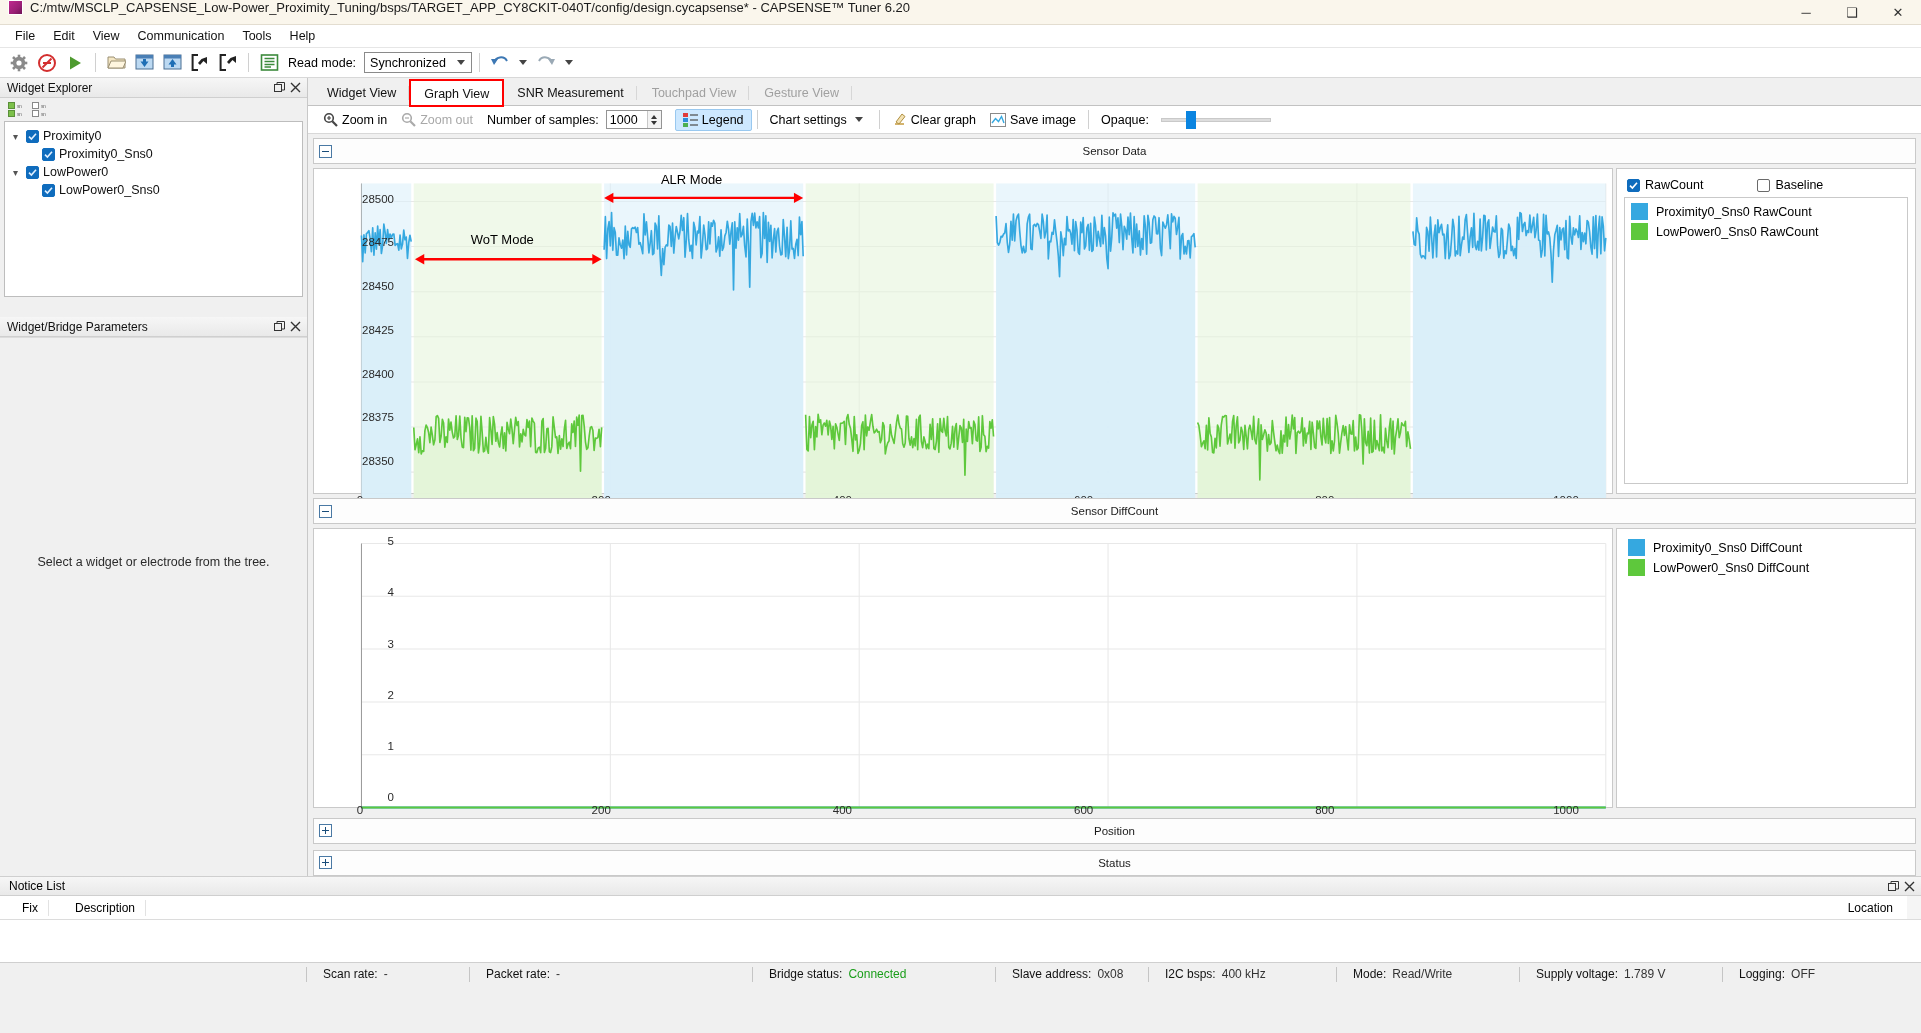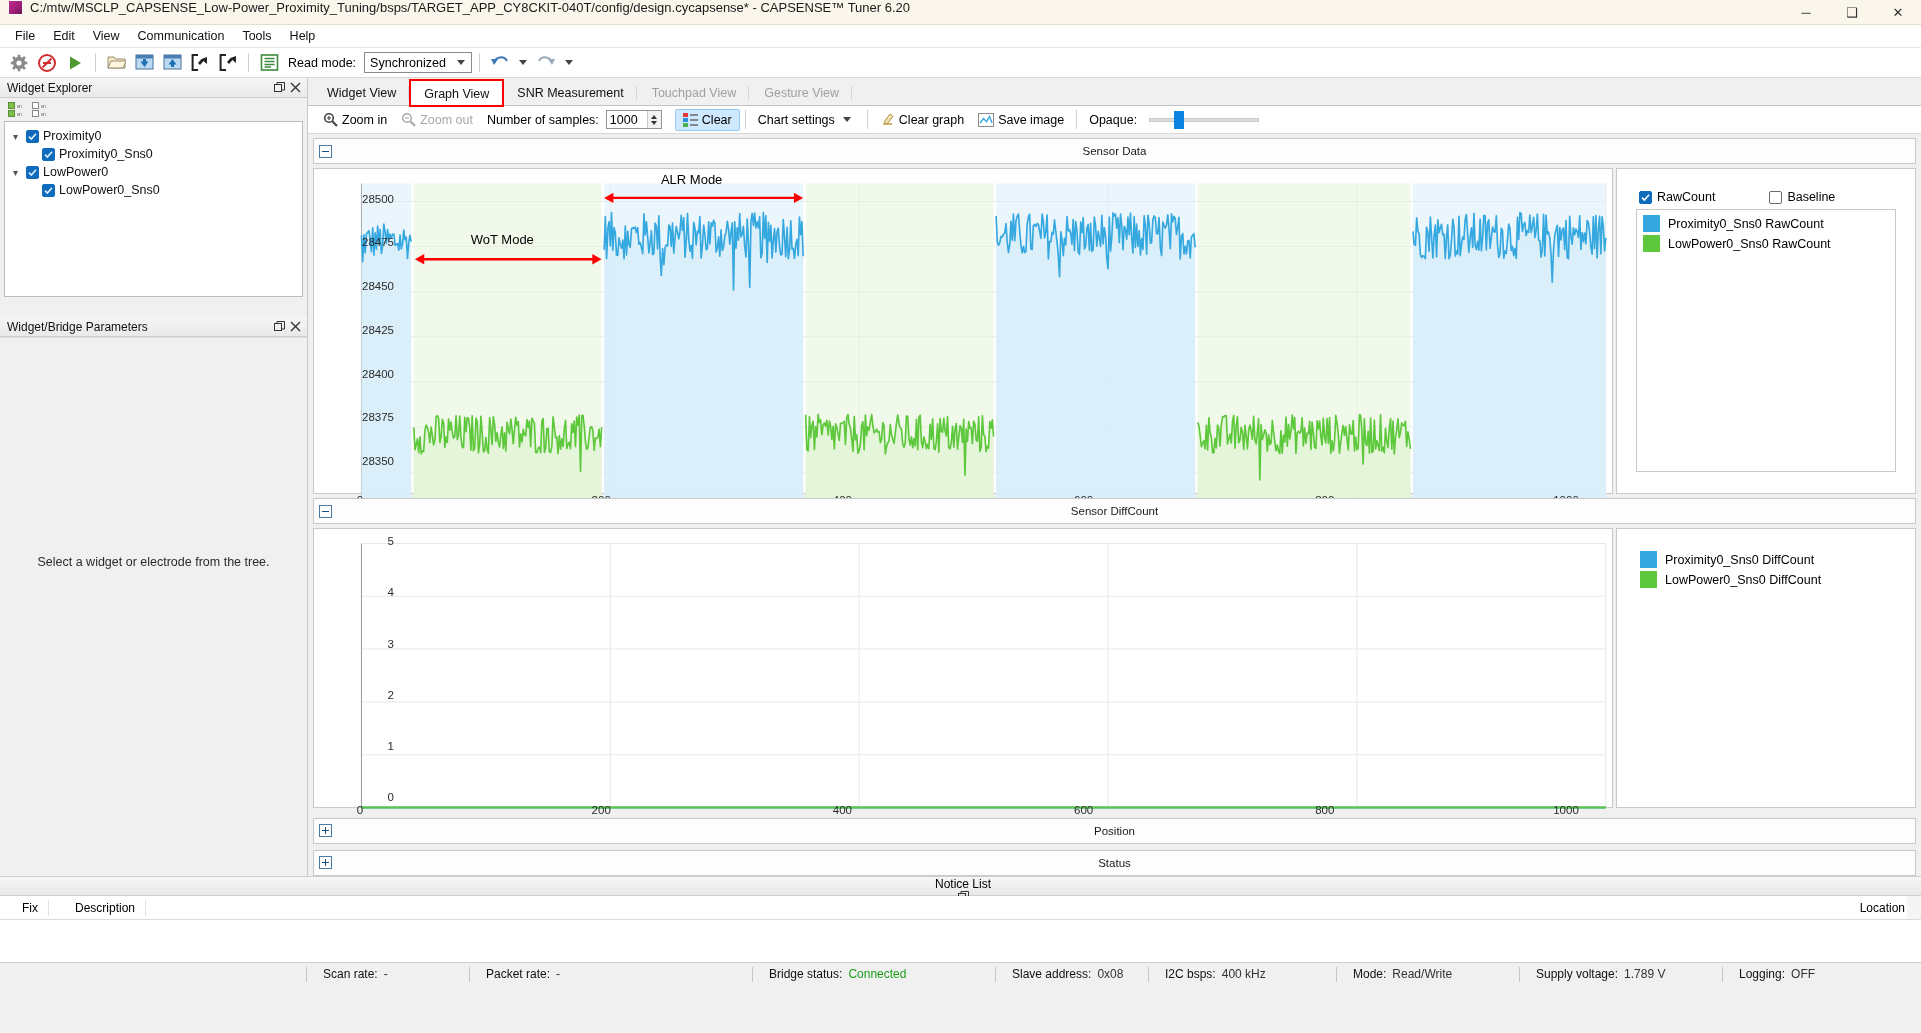--- a/index.html
+++ b/index.html
@@ -103,21 +103,21 @@
     height:28px; background:#fdfdfd; border:1px solid #c9c9c9; display:flex; align-items:center;
     position:relative; font-size:11.5px; color:#1a1a1a;
   }
   .section-bar .stitle { position:absolute; left:0; right:0; text-align:center; }
   .expander { width:13px; height:13px; border:1px solid #4a79a4; background:#fff; margin-left:5px;
               display:flex; align-items:center; justify-content:center; position:relative; z-index:2; }
   .expander::before { content:""; position:absolute; width:7px; height:1px; background:#1a4d7a; }
   .expander.plus::after { content:""; position:absolute; width:1px; height:7px; background:#1a4d7a; }
   .chart-row { display:flex; gap:3px; }
   .chart-box { background:#fff; border:1px solid #c9c9c9; position:relative; }
-  .legend-box { width:300px; flex:none; background:#fff; border:1px solid #c9c9c9; padding:16px; }
+  .legend-box { width:300px; flex:none; background:#fff; border:1px solid #c9c9c9; padding:4px; }
   .legend-head { display:flex; align-items:center; height:24px; padding:0 6px; gap:6px; font-size:12.5px;}
   .lh-item { display:flex; align-items:center; gap:5px; }
   .cbx2 { width:13px;height:13px;border:1px solid #6a6a6a;background:#fff;border-radius:2px;
           display:flex;align-items:center;justify-content:center;flex:none; }
   .cbx2.on { background:#0f6cbd; border-color:#0f6cbd; }
   .legend-list { margin:0 3px 3px 3px; border:1px solid #c9c9c9; height:calc(100% - 29px);
                  padding:5px 6px; display:flex; flex-direction:column; gap:3px; }
   .legend-list.plain { border:none; margin:0; padding:6px 7px; height:auto; }
   .lg-row { display:flex; align-items:center; gap:8px; font-size:12.5px; }
   .sw { width:17px; height:17px; flex:none; }
@@ -130,21 +130,21 @@
                align-items:center; font-size:12px;gap:6px; }
   .sb-cell { display:flex; align-items:center; gap:6px; padding:0 10px; height:100%; }
   .sb-div { width:1px; height:15px; background:#c5c5c5; }
   .sb-key { color:#111; }
   .sb-val { color:#333; }
   .sb-val.ok { color:#1a9e1a; }
   
   .notice { height:auto; background:#f0f0f0; }
   .notice-head { height:20px; background:linear-gradient(#f6f6f6,#e9e9e9); border-top:1px solid #cfcfcf;
                  border-bottom:1px solid #cfcfcf; display:flex; align-items:center;
-                 padding:0 4px 0 9px; font-size:12px;flex-direction:column; }
+                 padding:0 4px 0 9px; font-size:12px; }
   .notice-cols { height:24px; background:#fff; border-bottom:1px solid #dcdcdc; display:flex;
                  align-items:center; font-size:12px; padding-left:12px; gap:16px; position:relative; }
   .ncol { padding:0 10px; border-right:1px solid #e2e2e2; height:16px; display:flex; align-items:center; }
   .notice-body { height:42px; background:#fff; }
   .scroll-v { position:absolute; right:0; top:0; bottom:0; width:14px; background:#f5f5f5; }
 </style>
 </head>
 <body>
 
 <div class="titlebar">
@@ -414,21 +414,21 @@
         <svg width="15" height="14" viewBox="0 0 15 14">
             <rect x="0" y="0" width="5" height="4" fill="#e03b3b"></rect>
             <rect x="0" y="5" width="5" height="4" fill="#2e8ddb"></rect>
             <rect x="0" y="10" width="5" height="4" fill="#4caf50"></rect>
             <g stroke="#555" stroke-width="1.3">
               <line x1="7" y1="2" x2="15" y2="2"></line>
               <line x1="7" y1="7" x2="15" y2="7"></line>
               <line x1="7" y1="12" x2="15" y2="12"></line>
             </g>
           </svg>
-        <span>Clear</span>
+        <span>Legend</span>
       </div>
       <div class="tb-sep"></div>
       <div class="gt-item">
         <span>Chart settings</span>
         <span class="caret"></span>
       </div>
       <div class="tb-sep"></div>
       <div class="gt-item">
         <svg width="15" height="15" viewBox="0 0 15 15">
             <path d="M3 12h9" stroke="#caa24a" stroke-width="1.6"></path>
@@ -629,21 +629,21 @@
     </span>
     <span class="ph-ico">
       <svg width="11" height="11" viewBox="0 0 11 11">
           <path d="M1 1 10 10 M10 1 1 10" stroke="#333" stroke-width="1.4"></path>
         </svg>
     </span>
   </div>
   <div class="notice-cols">
     <span class="ncol">Fix</span>
     <span class="ncol">Description</span>
-    <span style="position:absolute; right:16px;padding-left:12px;">Location</span>
+    <span style="position:absolute; right:28px;padding-left:12px;">Location</span>
     <span class="scroll-v"></span>
   </div>
   <div class="notice-body"></div>
 </div>
 
 <div class="statusbar">
   <div style="width:300px"></div>
   <div class="sb-div"></div>
   <div class="sb-cell" style="width:150px">
     <span class="sb-key">Scan rate:</span>

